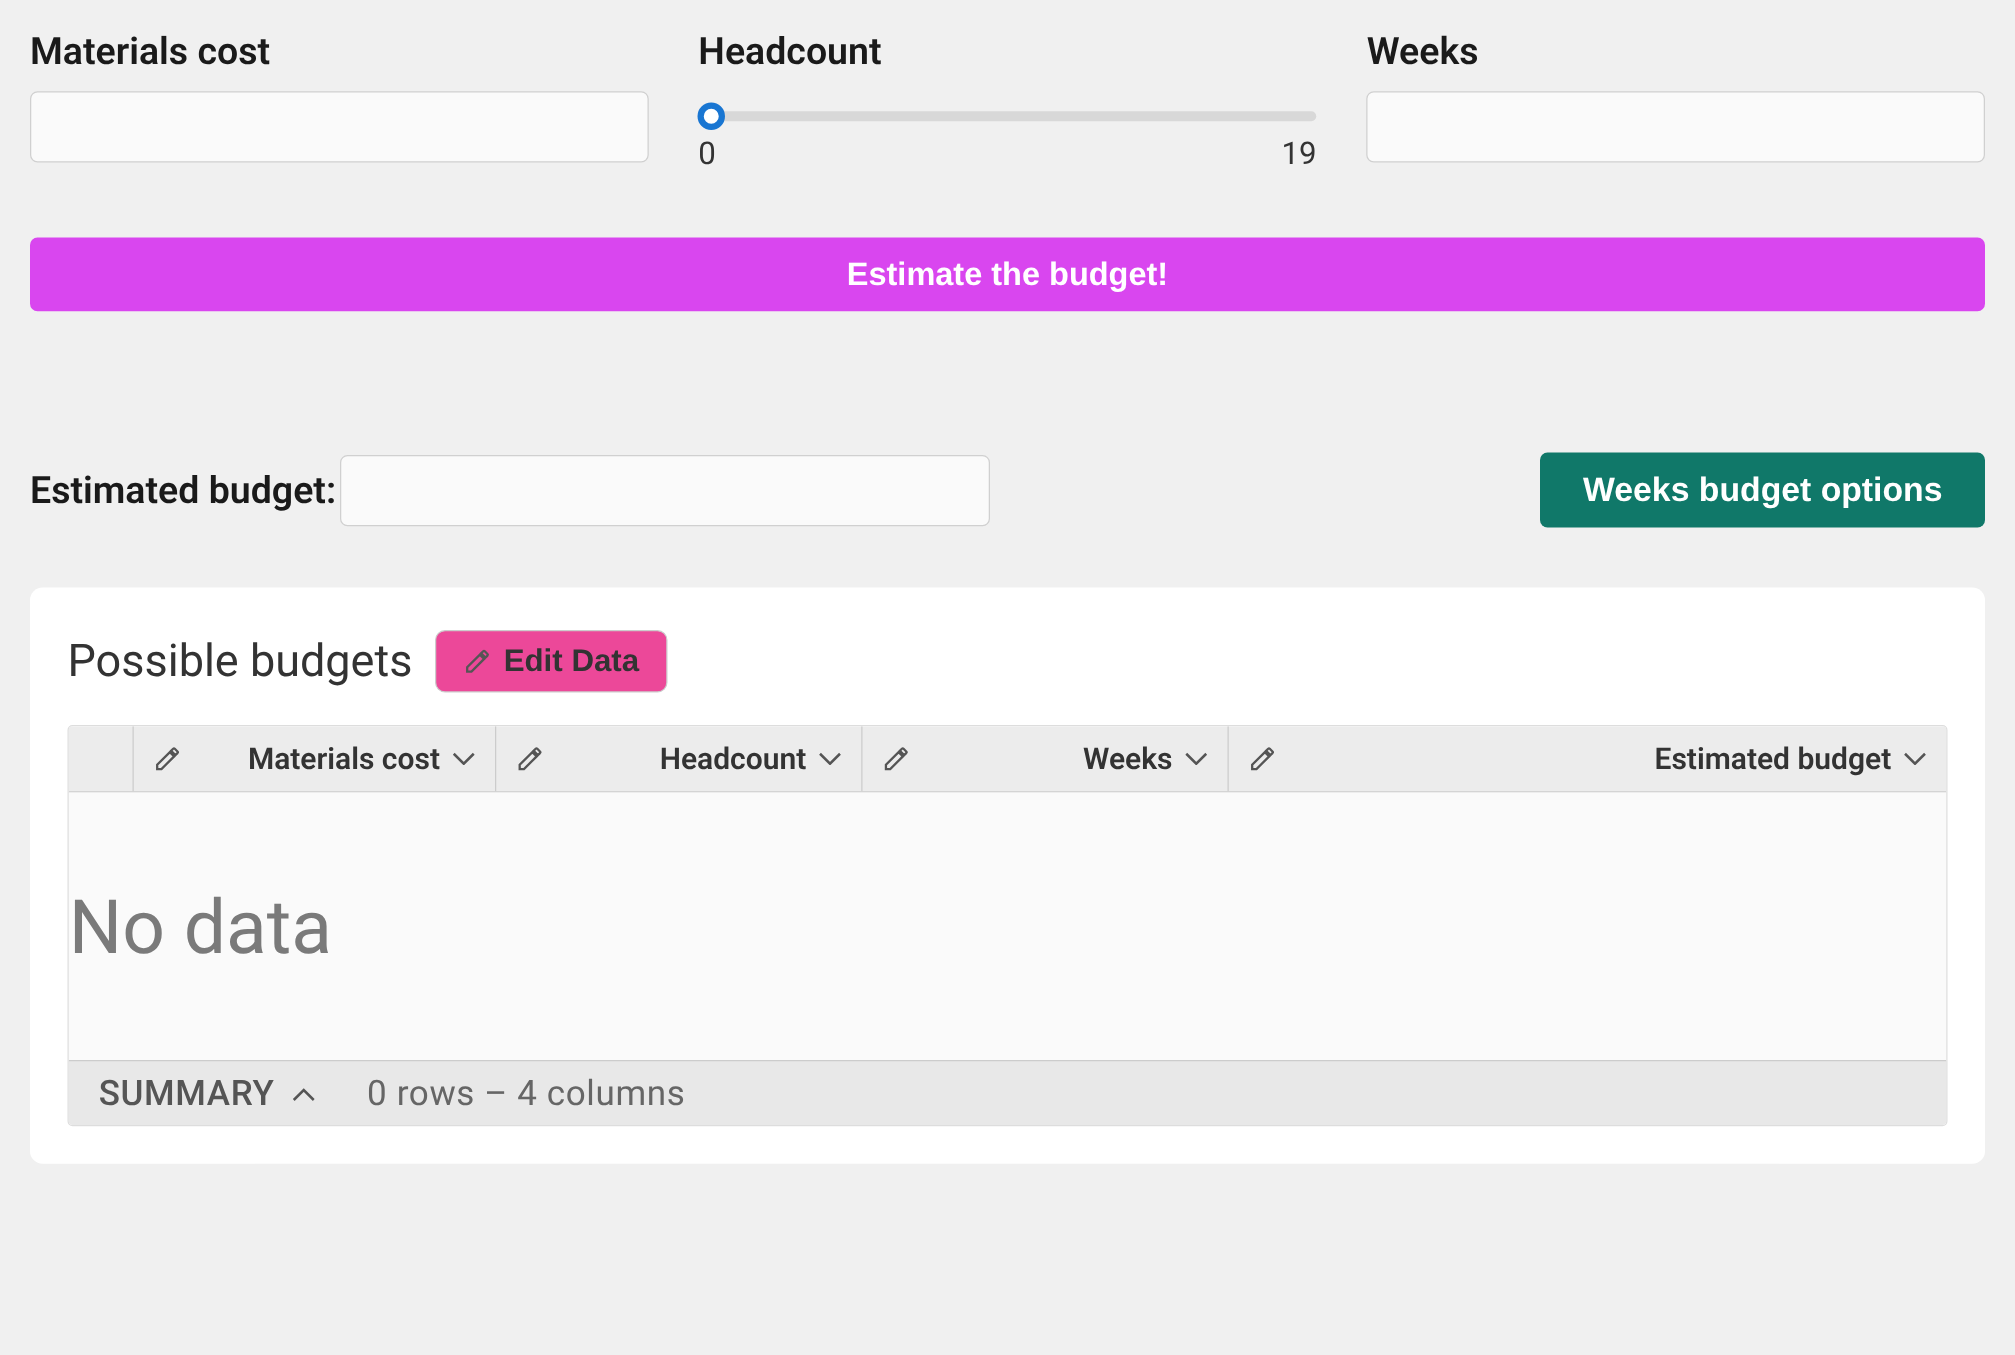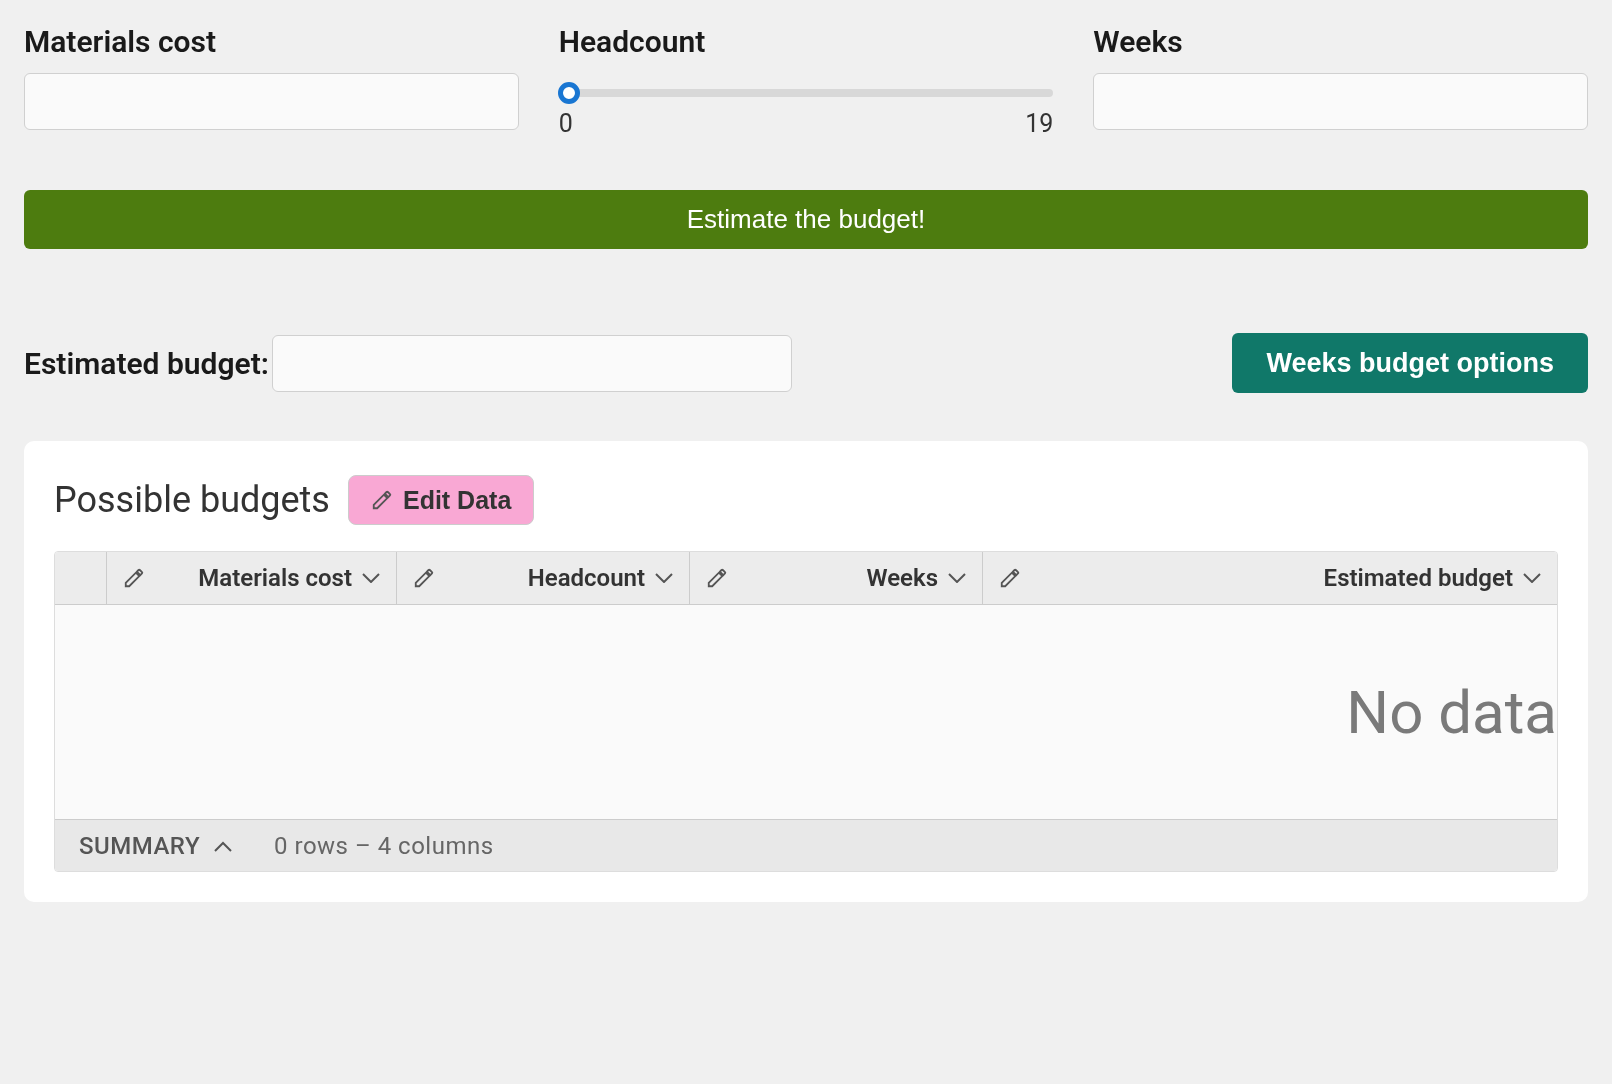--- a/index.html
+++ b/index.html
@@ -69,28 +69,28 @@
     .slider-labels {
       display: flex;
       justify-content: space-between;
       margin-top: 4px;
       font-size: 25px;
       color: #333;
     }
     .estimate-btn {
       width: 100%;
       height: 59px;
-      background: #4d7c0f;
+      background: #d946ef;
       color: #fff;
       border: none;
       border-radius: 6px;
       font-size: 26px;
-      font-weight: 400;
+      font-weight: 700;
       cursor: pointer;
-      margin-bottom: 84px;
+      margin-bottom: 113px;
     }
     .result-row {
       display: flex;
       align-items: center;
       gap: 3px;
       margin-bottom: 48px;
     }
     .result-label {
       font-size: 30px;
       font-weight: 600;
@@ -135,21 +135,21 @@
       font-size: 36px;
       font-weight: 400;
       color: #333;
     }
     .edit-btn {
       display: inline-flex;
       align-items: center;
       gap: 10px;
       height: 50px;
       padding: 0 22px;
-      background: #f9a8d4;
+      background: #ec4899;
       border: 1px solid #ccc;
       border-radius: 8px;
       font-size: 25px;
       font-weight: 600;
       color: #333;
       cursor: pointer;
     }
     .pencil-icon {
       width: 22px;
       height: 22px;
@@ -200,37 +200,37 @@
       flex-shrink: 0;
     }
     .col-1 { width: 290px; }
     .col-2 { width: 293px; }
     .col-3 { width: 293px; }
     .col-4 { flex: 1; }
     .table-body {
       height: 214px;
       display: flex;
       align-items: center;
-      justify-content: flex-end;
+      justify-content: flex-start;
       background: #fafafa;
     }
     .no-data {
       font-size: 60px;
       color: #7a7a7a;
       font-weight: 400;
     }
     .table-footer {
       display: flex;
       align-items: center;
       gap: 14px;
       height: 52px;
       padding: 0 24px;
       background: #e8e8e8;
       border-top: 1px solid #ccc;
-      font-size: 24px;
+      font-size: 28px;
       color: #555;
       letter-spacing: 0.5px;
     }
     .summary-label {
       font-weight: 500;
     }
     .caret-up {
       width: 18px;
       height: 12px;
     }

